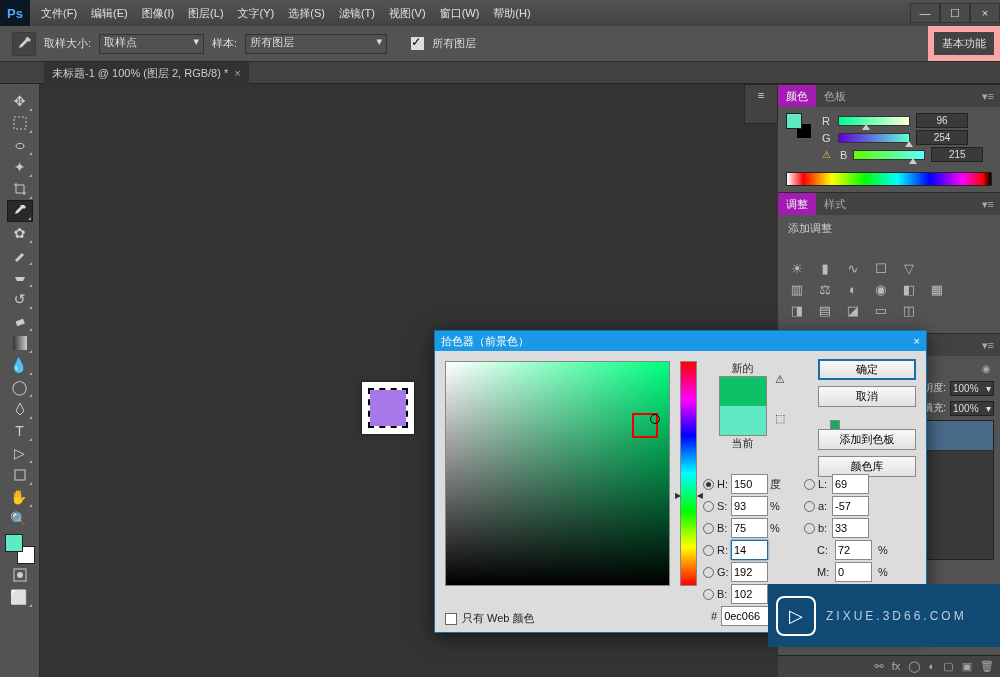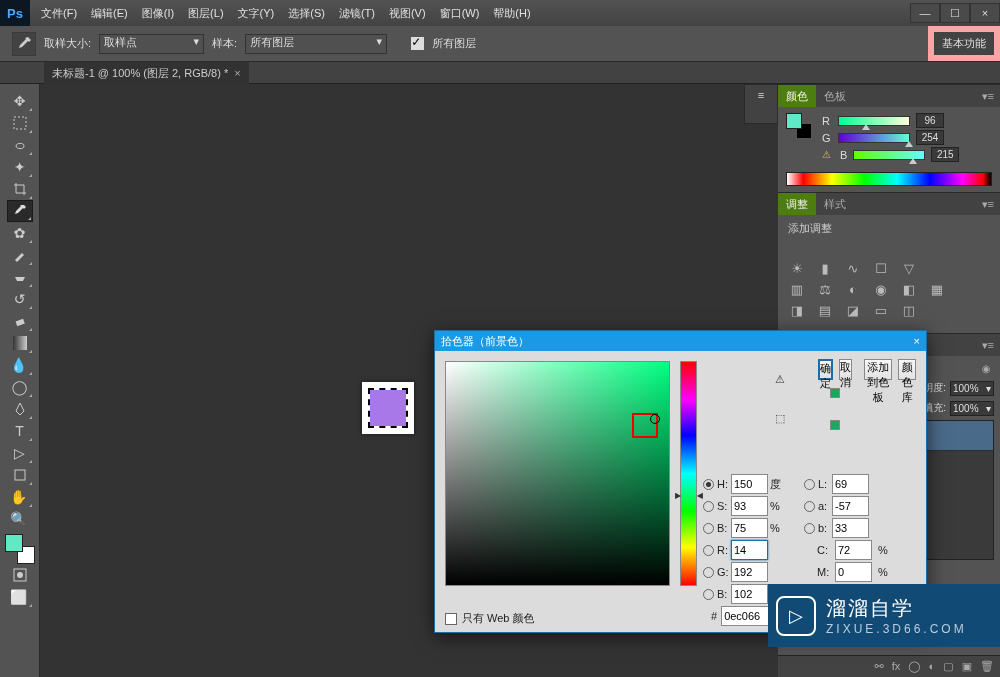--- a/index.html
+++ b/index.html
@@ -29,34 +29,34 @@
 .sw-fg { position:absolute; top:0; left:0; width:18px; height:18px; border:1px solid #222; background:#5fe9c5; z-index:2; }
 .sw-bg { position:absolute; bottom:0; right:0; width:18px; height:18px; border:1px solid #222; background:#fff; }
 .canvas { position:absolute; top:22px; left:40px; right:222px; bottom:0; background:#333333; }
 .artboard { position:absolute; top:298px; left:322px; width:52px; height:52px; background:#fff; box-shadow:0 0 4px rgba(0,0,0,.6); }
 .selection { position:absolute; top:8px; left:8px; width:36px; height:36px; background:#a878e8; outline:2px dashed #000; outline-offset:0; }
 .collapsed-dock { position:absolute; top:22px; right:222px; width:34px; height:40px; background:#424242; border:1px solid #2a2a2a; display:flex; flex-direction:column; align-items:center; gap:6px; padding-top:4px; }
 .right-panels { position:absolute; top:22px; right:0; width:222px; bottom:0; background:#535353; display:flex; flex-direction:column; }
 .panel { border-top:1px solid #2a2a2a; }
 .panel-tabs { display:flex; background:#424242; height:22px; align-items:center; }
 .ptab { padding:0 8px; line-height:22px; color:#aaa; }
-.ptab.active { background:#4d7c0f; color:#eee; }
+.ptab.active { background:#a21caf; color:#eee; }
 .panel-menu { margin-left:auto; padding:0 6px; color:#aaa; }
 .color-body { padding:6px 8px; }
 .color-row { display:flex; align-items:center; gap:6px; margin-bottom:2px; }
 .color-swatch-pair { width:26px; height:26px; position:relative; margin-right:4px; }
 .csw-fg { position:absolute; top:0; left:0; width:16px; height:16px; background:#5fe9c5; border:1px solid #222; z-index:2; }
 .csw-bg { position:absolute; bottom:0; right:0; width:16px; height:16px; background:#000; border:1px solid #555; }
 .slider { height:10px; border:1px solid #333; position:relative; flex:0 0 72px; }
 .slider .knob { position:absolute; bottom:-5px; width:0; height:0; border-left:4px solid transparent; border-right:4px solid transparent; border-bottom:6px solid #ccc; transform:translateX(-50%); }
 .slider-R { background:linear-gradient(to right,#00fe97,#fffed7); }
 .slider-G { background:linear-gradient(to right,#6000d7,#60fed7); }
 .slider-B { background:linear-gradient(to right,#60fe00,#60feff); }
 .ch-label { width:10px; color:#ddd; }
-.ch-val { width:28px; height:15px; background:#3a3a3a; border:1px solid #222; color:#ddd; text-align:center; font-size:10px; line-height:13px; }
+.ch-val { width:52px; height:15px; background:#3a3a3a; border:1px solid #222; color:#ddd; text-align:center; font-size:10px; line-height:13px; }
 .warn { width:12px; height:11px; display:inline-block; color:#d8b73d; font-size:10px; }
 .color-ramp { height:14px; background:linear-gradient(to right,#fff 0%,#ff0000 8%,#ffff00 22%,#00ff00 38%,#00ffff 54%,#0000ff 70%,#ff00ff 86%,#ff0000 96%,#000 100%); margin:2px 8px 6px; border:1px solid #222; }
 .adjust-body { padding:6px 10px 10px; }
 .adjust-title { color:#ccc; margin-bottom:24px; }
 .adj-row { display:flex; gap:10px; margin-bottom:5px; }
 .adj-icon { width:18px; height:16px; color:#bbb; font-size:13px; display:flex; align-items:center; justify-content:center; }
 .layers-body { padding:4px 6px; font-size:10px; }
 .layers-top { display:flex; gap:4px; align-items:center; margin-bottom:4px; }
 .lyr-sel { background:#505050; border:1px solid #333; color:#ddd; height:16px; padding:0 12px 0 4px; font-size:10px; position:relative; }
 .lyr-sel::after { content:"▾"; position:absolute; right:2px; }
@@ -80,21 +80,21 @@
 .hue-arrows { position:absolute; left:240px; width:28px; height:8px; display:flex; justify-content:space-between; color:#333; font-size:8px; }
 .newcur { position:absolute; top:10px; left:275px; width:65px; }
 .newcur-label { font-size:11px; text-align:center; }
 .newcur-sw { width:48px; height:60px; border:1px solid #888; margin:0 auto; display:flex; flex-direction:column; }
 .nc-new { flex:1; background:#0ec066; }
 .nc-old { flex:1; background:#5fe9c5; }
 .warn-tri { font-size:11px; color:#333; display:block; text-align:left; margin-left:54px; }
 .warn-sq { width:10px; height:10px; background:#15a85a; border:1px solid #888; display:block; margin-left:55px; margin-top:1px; }
 .cube-icon { font-size:11px; margin-left:54px; margin-top:6px; display:block; }
 .cube-sq { width:10px; height:10px; background:#1ca863; border:1px solid #888; margin-left:55px; margin-top:1px; }
-.picker-btns { position:absolute; top:8px; right:10px; width:98px; display:flex; flex-direction:row; gap:6px; }
+.picker-btns { position:absolute; top:8px; right:10px; width:98px; display:flex; flex-direction:column; gap:6px; }
 .pbtn { height:21px; background:linear-gradient(#f8f8f8,#e2e2e2); border:1px solid #888; font-size:11px; }
 .pbtn.primary { border:2px solid #1a6ea8; }
 .num-fields { position:absolute; left:268px; top:122px; width:215px; }
 .nf-row { display:flex; align-items:center; height:22px; }
 .nf-radio { width:11px; height:11px; border:1px solid #666; border-radius:50%; margin-right:3px; display:inline-block; position:relative; }
 .nf-radio.sel::after { content:""; position:absolute; top:2px; left:2px; width:5px; height:5px; background:#333; border-radius:50%; }
 .nf-label { width:14px; }
 .nf-input { width:37px; height:20px; border:1px solid #888; background:#fff; padding:0 2px; font-size:11px; text-align:left; }
 .nf-input.focus { border:1px solid #1a6ea8; box-shadow:0 0 2px #1a6ea8; }
 .nf-unit { width:14px; margin-left:2px; }
@@ -398,20 +398,28 @@
     <div class="sv-field">
       <div class="sv-highlight" style="top:51px;left:186px"></div>
       <div class="sv-cursor" style="top:57px;left:209px"></div>
     </div>
     <div class="hue-strip"></div>
     <div class="hue-arrows" style="top:140px">
         <span>▶</span>
         <span>◀</span>
       </div>
 
+    <div class="newcur">
+      <div class="newcur-label">新的</div>
+      <div class="newcur-sw">
+        <div class="nc-new"></div>
+        <div class="nc-old"></div>
+      </div>
+      <div class="newcur-label">当前</div>
+    </div>
     <span class="warn-tri" style="position:absolute;top:22px;left:286px">⚠</span>
     <span class="warn-sq" style="position:absolute;top:36px;left:340px"></span>
     <span class="cube-icon" style="position:absolute;top:55px;left:286px">⬚</span>
     <span class="cube-sq" style="position:absolute;top:68px;left:340px"></span>
 
     <div class="picker-btns">
       <button class="pbtn primary">确定</button>
       <button class="pbtn">取消</button>
       <div style="height:10px"></div>
       <button class="pbtn">添加到色板</button>
@@ -490,16 +498,15 @@
     <div class="hexrow">
       <span>#</span>
       <input class="nf-input" style="width: 55px;" value="0ec066">
     </div>
   </div>
 </div>
 
 <div class="watermark">
   <div class="wm-logo">▷</div>
   <div>
-    <div class="wm-text">溜溜自学</div>
     <div class="wm-sub">ZIXUE.3D66.COM</div>
   </div>
 </div>
 
 </body></html>

